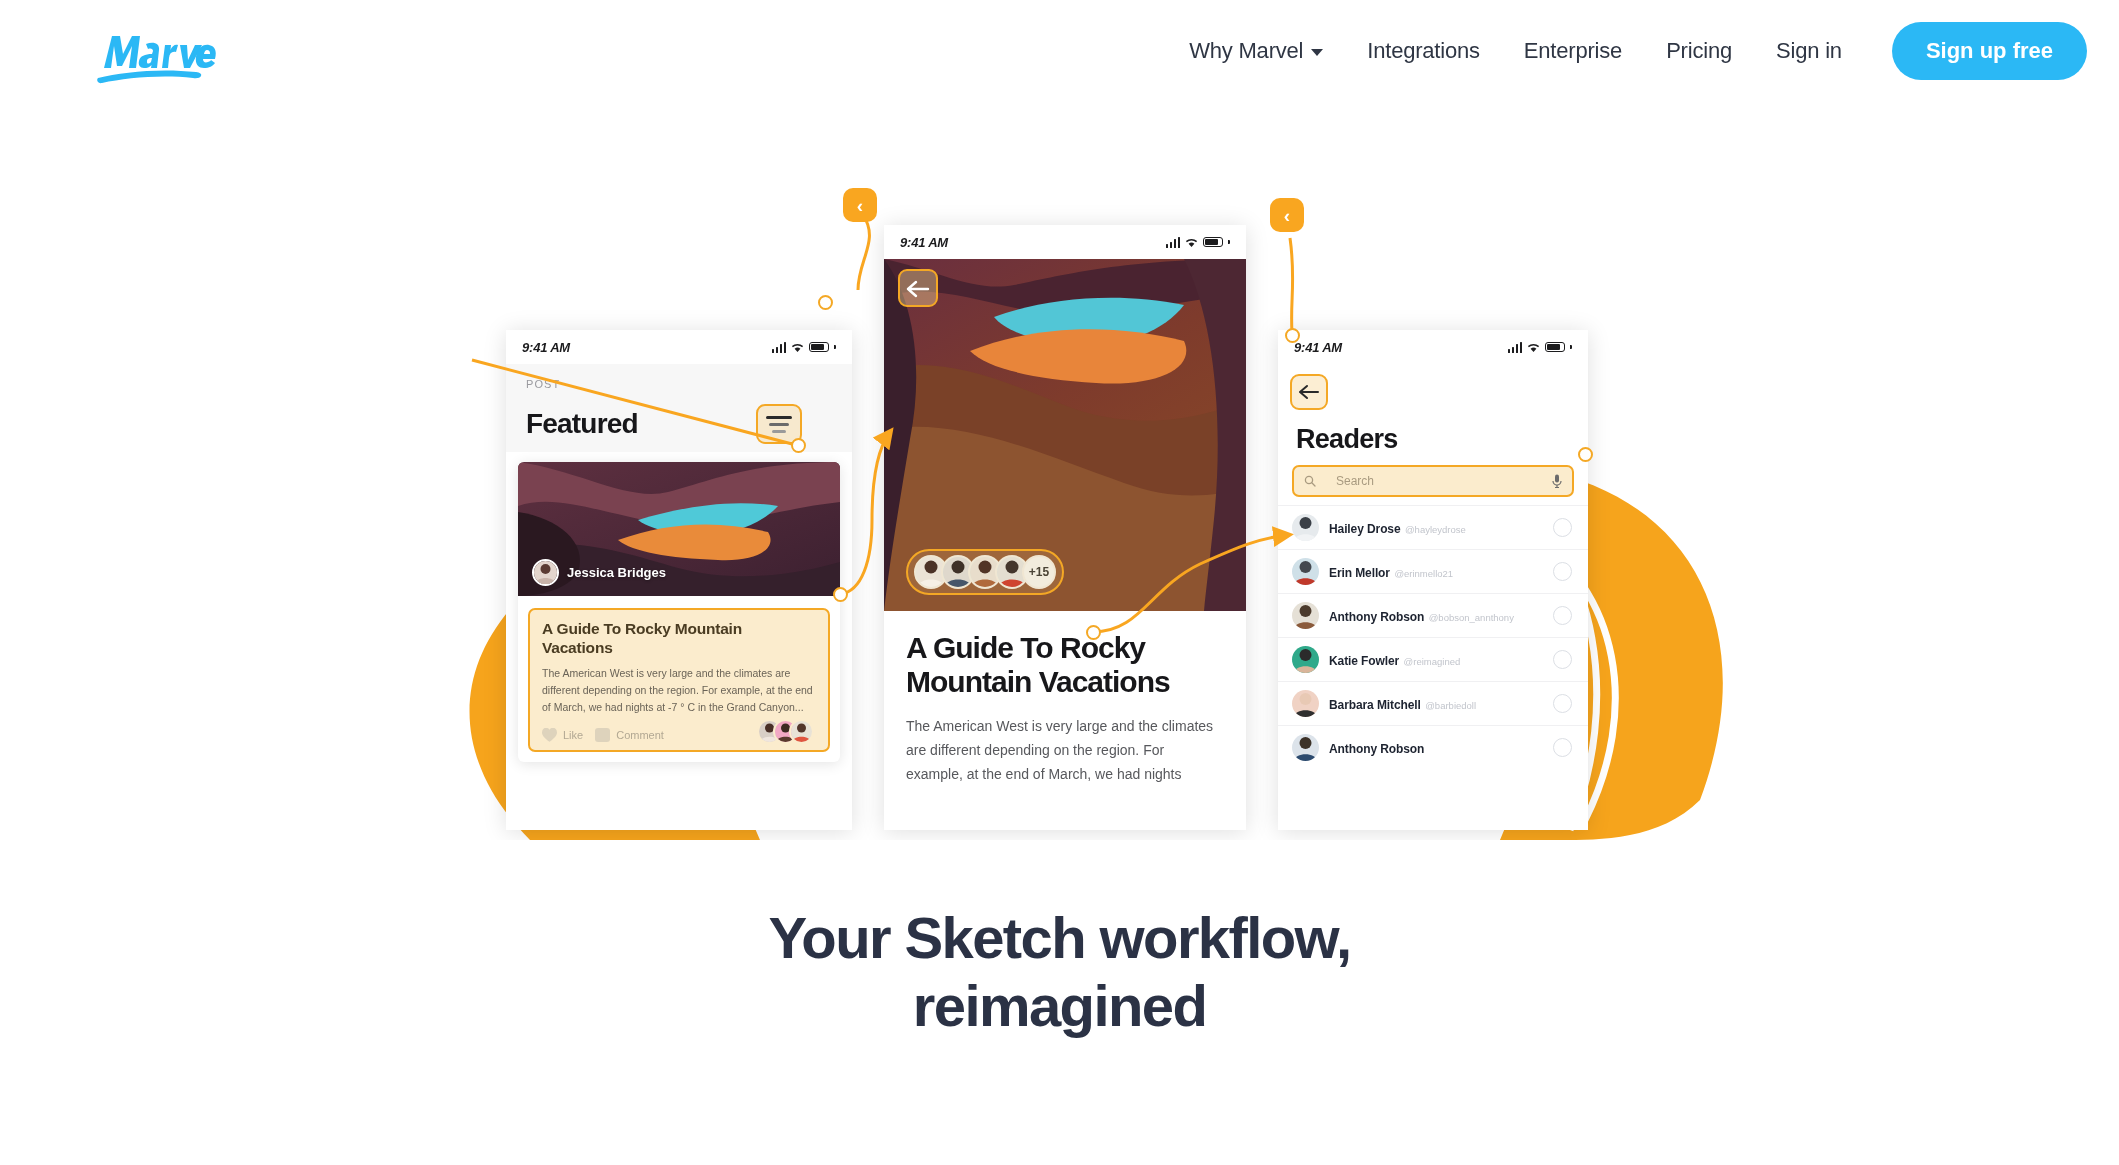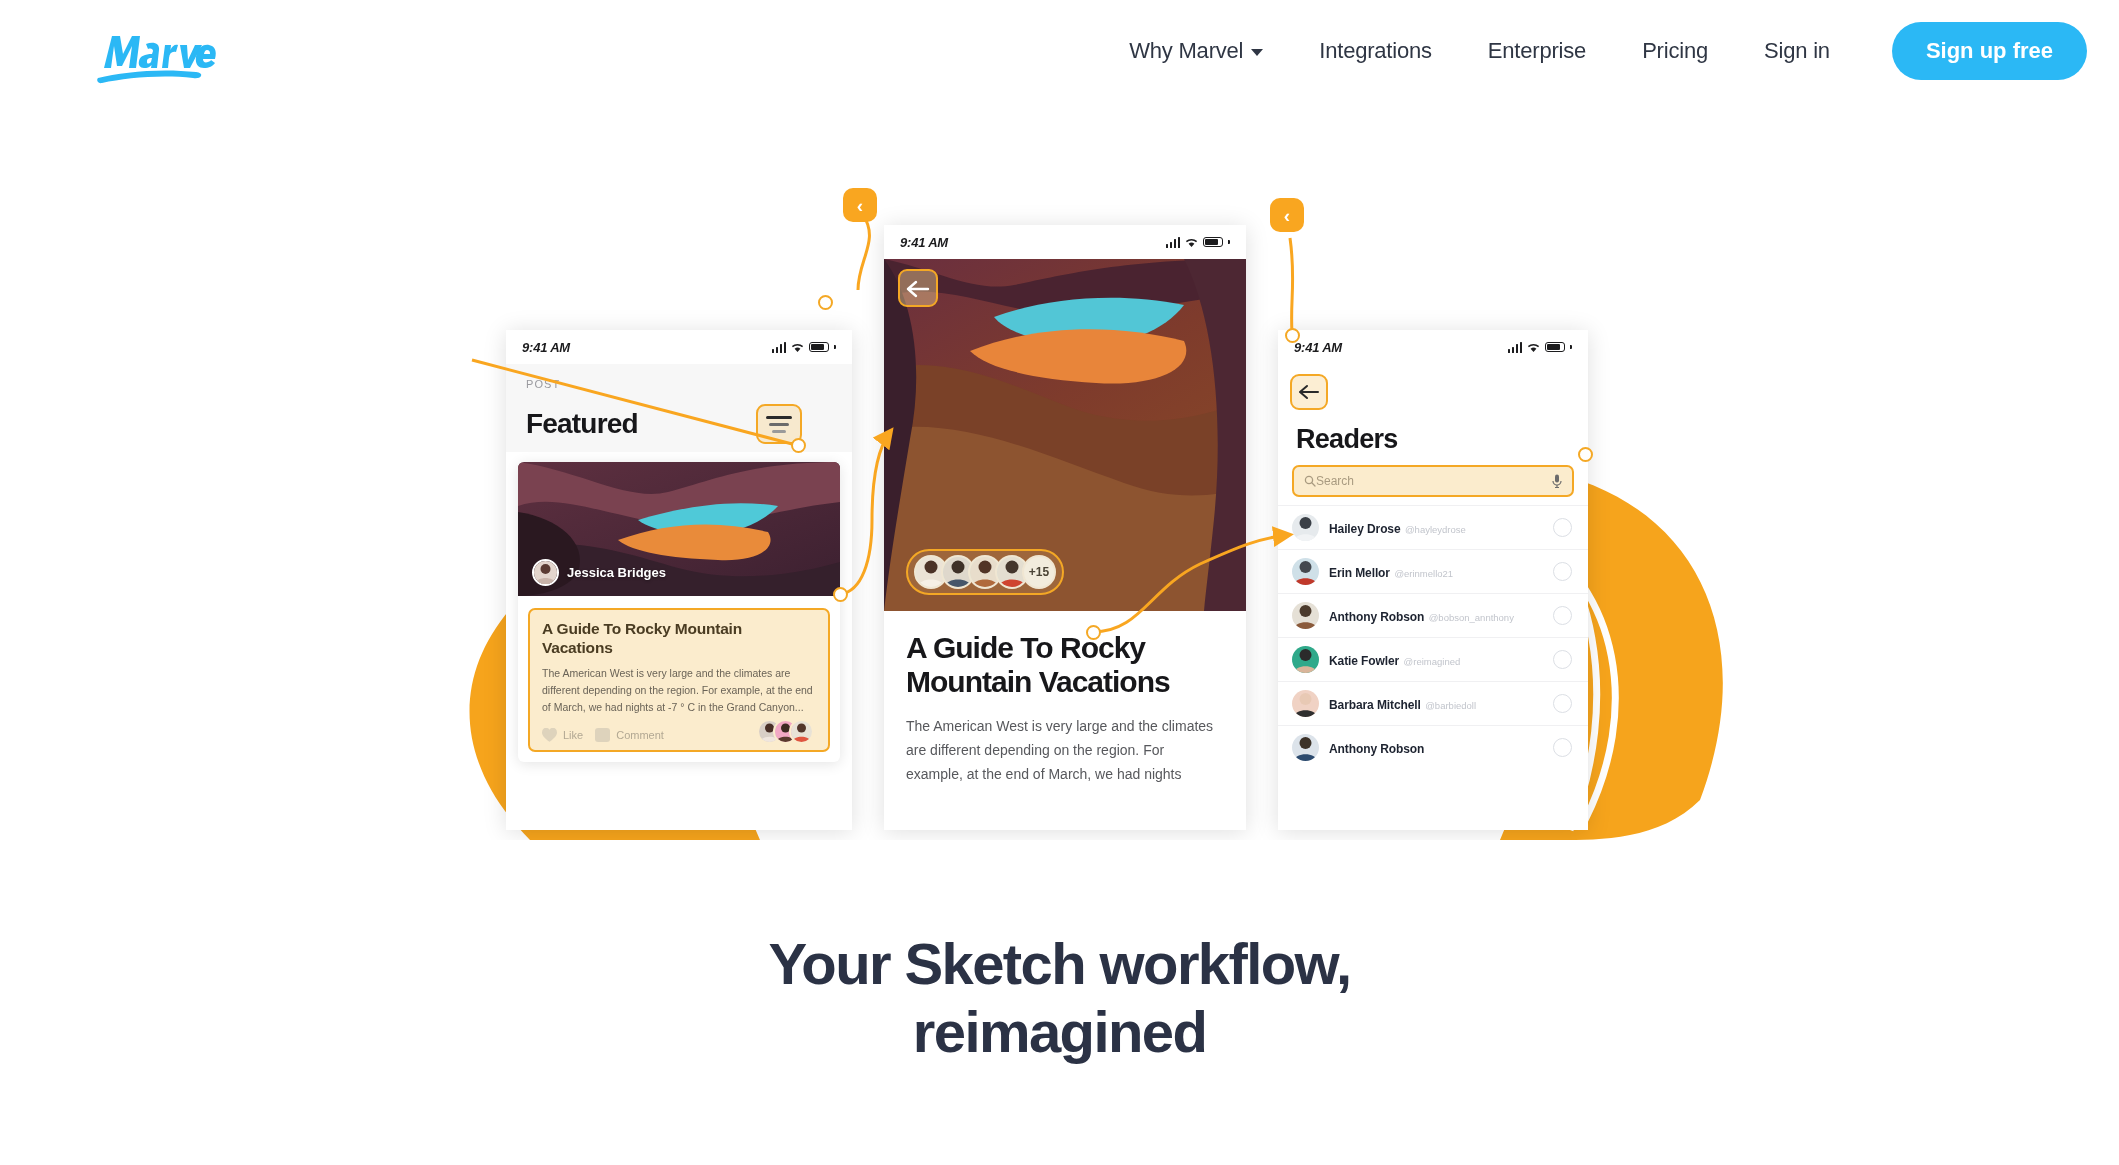--- a/index.html
+++ b/index.html
@@ -16,21 +16,21 @@
     width: 2119px; height: 118px;
     display: flex; align-items: center;
     z-index: 60;
   }
   .logo {
     position: absolute; left: 96px; top: 26px;
     width: 120px; height: 62px;
   }
   .nav {
     position: absolute; right: 32px; top: 22px;
-    display: flex; align-items: center; gap: 12px;
+    display: flex; align-items: center; gap: 0px;
   }
   .nav-item {
     font-size: 22px; color: #2f3644;
     padding: 0 22px; letter-spacing: -0.2px;
     white-space: nowrap; cursor: pointer;
     display: flex; align-items: center; gap: 8px;
     height: 58px;
   }
   .caret {
     display: inline-block; width: 0; height: 0;
@@ -133,21 +133,21 @@
   }
   .cp-body { padding: 20px 22px 0; }
   .cp-title { font-size: 30px; font-weight: bold; color: #17171a; line-height: 1.12; letter-spacing: -1px; }
   .cp-text { font-size: 14px; color: #57585c; line-height: 1.72; margin-top: 16px; }
 
   
   .rp-title { font-size: 27px; font-weight: bold; color: #17171a; padding: 18px 18px 10px; letter-spacing: -0.7px; }
   .rp-search {
     margin: 0 14px 8px; height: 32px; border: 2px solid #f4a825;
     background: #fbeccd; border-radius: 7px;
-    display: flex; align-items: center; gap: 0; padding: 0 10px;
+    display: flex; align-items: center; gap: 20px; padding: 0 10px;
   }
   .rp-search .ph { font-size: 12px; color: #a99b80; flex: 1; }
   .reader-row {
     display: flex; align-items: center; gap: 10px;
     padding: 8px 16px 8px 14px; border-top: 1px solid #f0f0f2;
   }
   .reader-row .rav { width: 27px; height: 27px; border-radius: 50%; overflow: hidden; flex-shrink: 0; }
   .reader-meta { flex: 1; min-width: 0; }
   .reader-name { font-size: 12px; font-weight: bold; color: #1d2330; letter-spacing: -0.1px; }
   .reader-handle { font-size: 9.5px; color: #c2c5cc; margin-top: 1px; }
@@ -165,21 +165,21 @@
     position: absolute; border: 2px solid #f4a825;
     background: rgba(248,215,150,0.42); border-radius: 9px; z-index: 30;
   }
   .node {
     position: absolute; width: 15px; height: 15px; background: #fff;
     border: 2px solid #f4a825; border-radius: 50%; z-index: 52;
   }
 
   
   .headline {
-    position: absolute; left: 0; top: 930px; width: 2119px;
+    position: absolute; left: 0; top: 904px; width: 2119px;
     text-align: center; font-size: 58px; font-weight: bold;
     color: #2b3245; line-height: 1.17; letter-spacing: -1.6px;
   }
 </style>
 </head>
 <body>
 
 <div class="header">
 
   <div class="logo">

